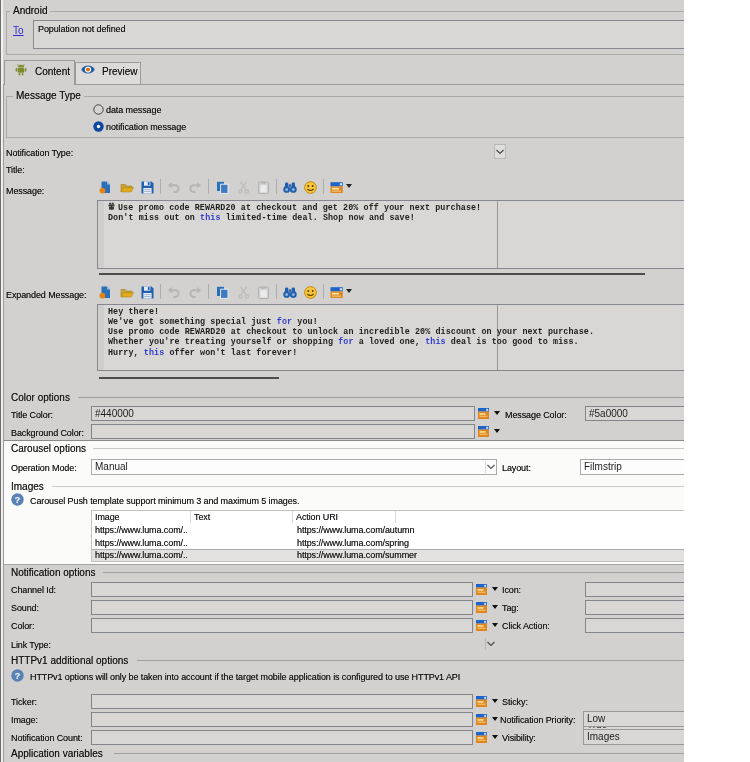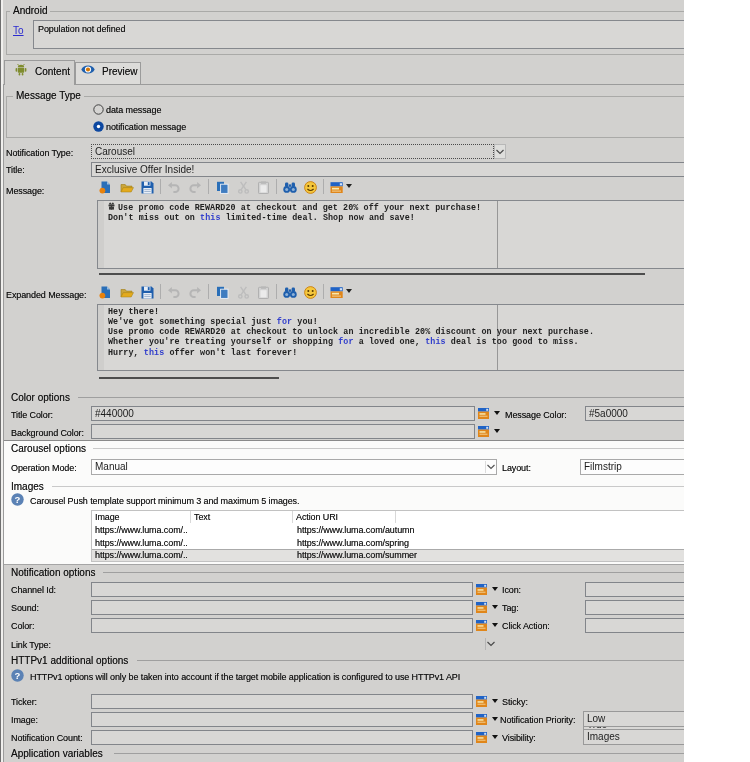--- a/index.html
+++ b/index.html
@@ -74,28 +74,26 @@
   <circle cx="5.5" cy="5.5" r="4.7" fill="#d5d4d2" stroke="#404040" stroke-width="1"></circle>
 </svg>
 <div class="lbl" style="left:106px;top:105px;">data message</div>
 <svg style="position:absolute;left:93px;top:121px;" width="11" height="11" viewBox="0 0 11 11">
   <circle cx="5.5" cy="5.5" r="5.2" fill="#0c47a0"></circle>
   <circle cx="5.5" cy="5.5" r="1.7" fill="#fff"></circle>
 </svg>
 <div class="lbl" style="left:106px;top:122px;">notification message</div>
 
 <div class="lbl" style="left:6px;top:148px;">Notification Type:</div>
-<div class="combo" style="left:91px;top:144px;width:403px;height:15px;background:#d4d3d1;border:1px dotted #4a4a4a;">Carousel</div>
 <div style="position:absolute;left:494px;top:144px;width:12px;height:15px;background:#dededc;border:1px solid #b8b8b8;box-sizing:border-box;"></div>
 <svg class="chev" style="left:496px;top:149px;" width="8" height="6">
       <path d="M0.5 1 L4 4.5 L7.5 1" stroke="#4a4a4a" stroke-width="1.2" fill="none"></path>
     </svg>
 
 <div class="lbl" style="left:6px;top:165px;">Title:</div>
-<div class="input" style="left:91px;top:162px;width:616px;height:15px;">Exclusive Offer Inside!</div>
 <div id="ti1"></div>
 
 <div class="lbl" style="left:6px;top:186px;">Message:</div>
 <div id="toolbar1">
       <div style="position:absolute;left:99px;top:180px;width:14px;height:13px;"><svg width="13" height="13" viewBox="0 0 13 13">
           <path d="M2.5 0.5 h5.5 l3 3 v8.5 h-8.5 z" fill="#2a6fb8"></path>
           <path d="M8 0.5 l3 3 h-3 z" fill="#9cbede"></path>
           <circle cx="3.4" cy="9.6" r="2.9" fill="#e8820c"></circle>
         </svg></div>
       <div style="position:absolute;left:120px;top:180px;width:14px;height:13px;"><svg width="14" height="13" viewBox="0 0 14 13">

